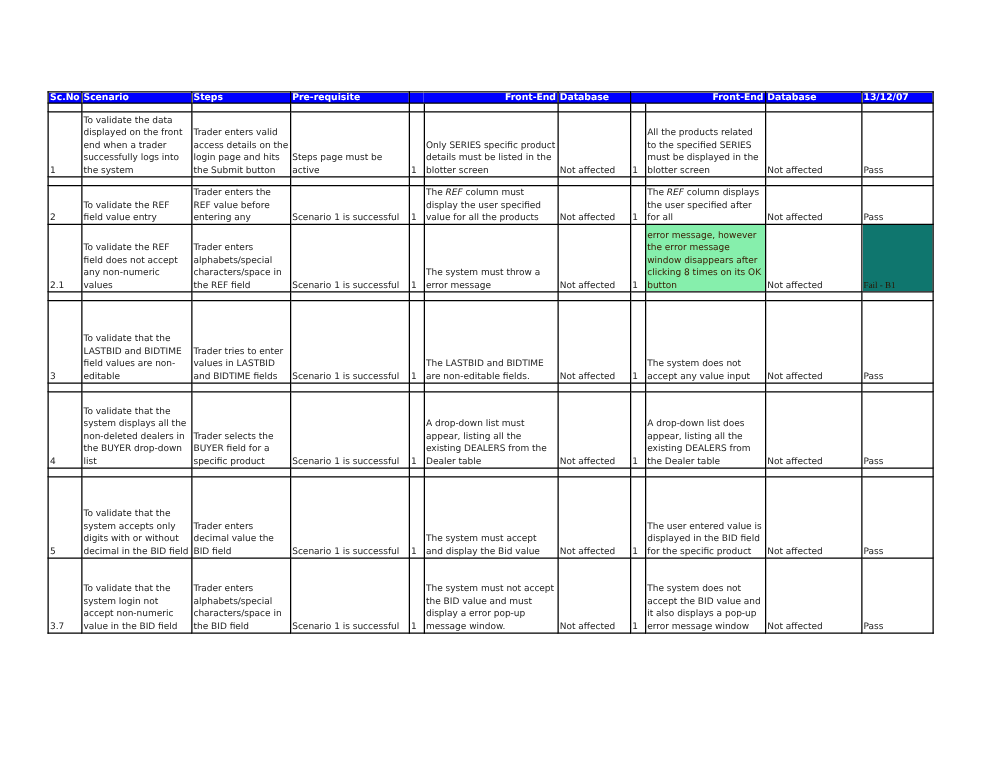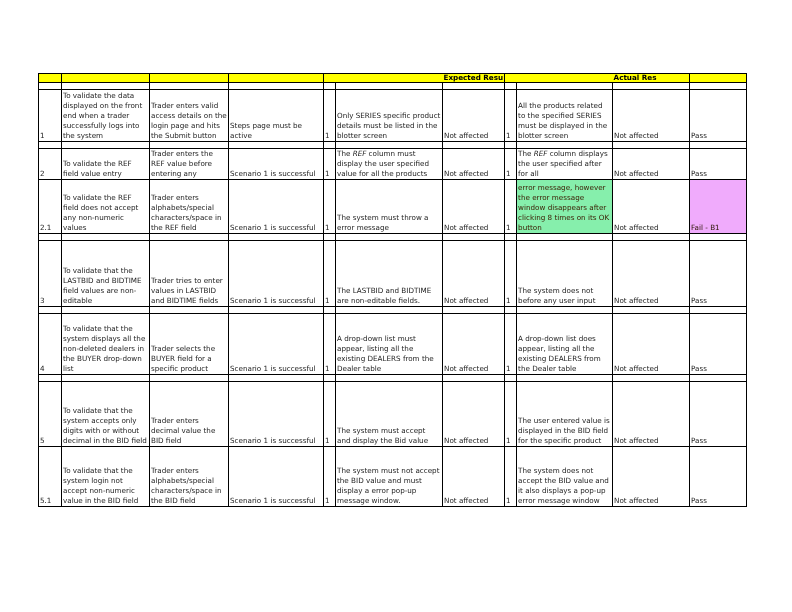--- a/index.html
+++ b/index.html
@@ -10,21 +10,21 @@
                    white-space: normal; overflow: hidden; word-wrap: break-word; }
   tr.yellow td { background: #ffff00; height: 8px; font-weight: bold; color: #000; padding: 0 1px; line-height: 8px; }
   tr.yellow td.nb-r { border-right: none; }
   tr.yellow td.nb-l { border-left: none; }
   tr.blue td { background: #0000ff; color: #ffffff; font-weight: bold; height: 8px; line-height: 8px; font-size: 7.4px; }
   tr.blue td.nb-r { border-right: none; }
   tr.blue td.nb-l { border-left: none; }
   tr.spacer td { height: 6px; }
   .right { text-align: right; }
   .orange { background: #86efac; color: #3a1a00; }
-  .orange-fail { background: #f0abfc; color: #2a1400; }
+  .orange-fail { background: #0f766e; color: #2a1400; font-family: Liberation Serif, serif; }
   i { font-style: italic; text-align: right; }
 </style>
 </head>
 <body>
 
 <table class="sheet">
   <colgroup>
     <col style="width:23px">
     <col style="width:88px">
     <col style="width:79px">
@@ -32,34 +32,34 @@
     <col style="width:12px">
     <col style="width:107px">
     <col style="width:58px">
     <col style="width:12px">
     <col style="width:96px">
     <col style="width:77px">
     <col style="width:57px">
   </colgroup>
 
   <tbody>
-      <tr class="yellow">
-    <td></td>
-    <td></td>
-    <td></td>
-    <td></td>
+
+  <tr class="blue">
+    <td style="white-space:nowrap;">Sc.No</td>
+    <td>Scenario</td>
+    <td>Steps</td>
+    <td>Pre-requisite</td>
     <td class="nb-r"></td>
-    <td class="nb-l nb-r"></td>
-    <td class="nb-l" style="white-space:nowrap;overflow:hidden;">Expected Resu</td>
+    <td class="nb-l right">Front-End</td>
+    <td>Database</td>
     <td class="nb-r"></td>
-    <td class="nb-l nb-r"></td>
-    <td class="nb-l right" style="white-space:nowrap;overflow:hidden;direction:rtl;text-align:left;"><span style="direction:ltr;unicode-bidi:embed;">Actual Res</span></td>
-    <td></td>
-  </tr>
-
+    <td class="nb-l right">Front-End</td>
+    <td>Database</td>
+    <td>13/12/07</td>
+  </tr>
 
   <tr class="spacer">
     <td></td>
         <td></td>
         <td></td>
         <td></td>
         <td></td>
         <td></td>
         <td></td>
         <td></td>
@@ -140,21 +140,21 @@
 
   <tr style="height:66px">
     <td>3</td>
     <td>To validate that the LASTBID and BIDTIME field values are non-editable</td>
     <td>Trader tries to enter values in LASTBID and BIDTIME fields</td>
     <td>Scenario 1 is successful</td>
     <td>1</td>
     <td>The LASTBID and BIDTIME are non-editable fields.</td>
     <td>Not affected</td>
     <td>1</td>
-    <td>The system does not before any user input</td>
+    <td>The system does not accept any value input</td>
     <td>Not affected</td>
     <td>Pass</td>
   </tr>
 
   <tr class="spacer">
     <td></td>
         <td></td>
         <td></td>
         <td></td>
         <td></td>
@@ -202,21 +202,21 @@
     <td>1</td>
     <td>The system must accept and display the Bid value</td>
     <td>Not affected</td>
     <td>1</td>
     <td>The user entered value is displayed in the BID field for the specific product</td>
     <td>Not affected</td>
     <td>Pass</td>
   </tr>
 
   <tr style="height:60px">
-    <td>5.1</td>
+    <td>3.7</td>
     <td>To validate that the system login not accept non-numeric value in the BID field</td>
     <td>Trader enters alphabets/special characters/space in the BID field</td>
     <td>Scenario 1 is successful</td>
     <td>1</td>
     <td>The system must not accept the BID value and must display a error pop-up message window.</td>
     <td>Not affected</td>
     <td>1</td>
     <td>The system does not accept the BID value and it also displays a pop-up error message window</td>
     <td>Not affected</td>
     <td>Pass</td>

